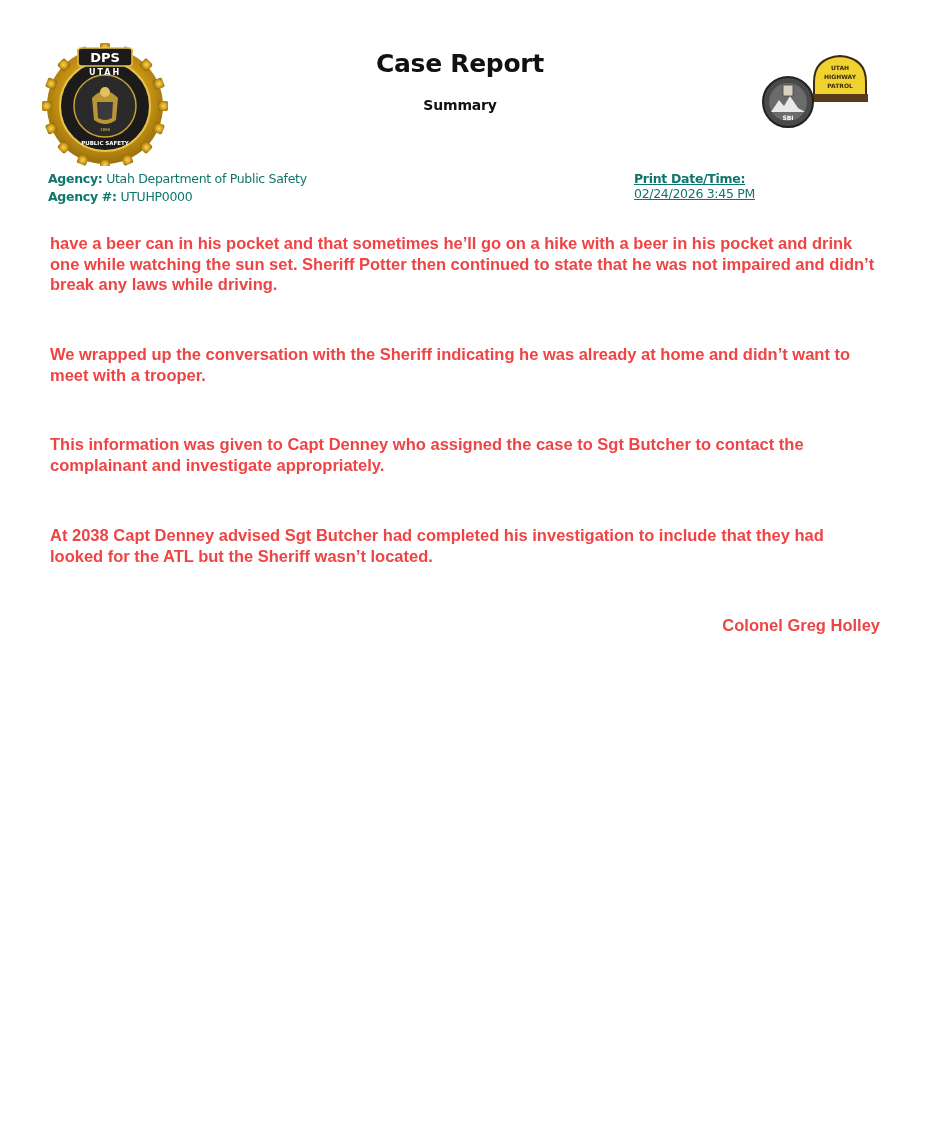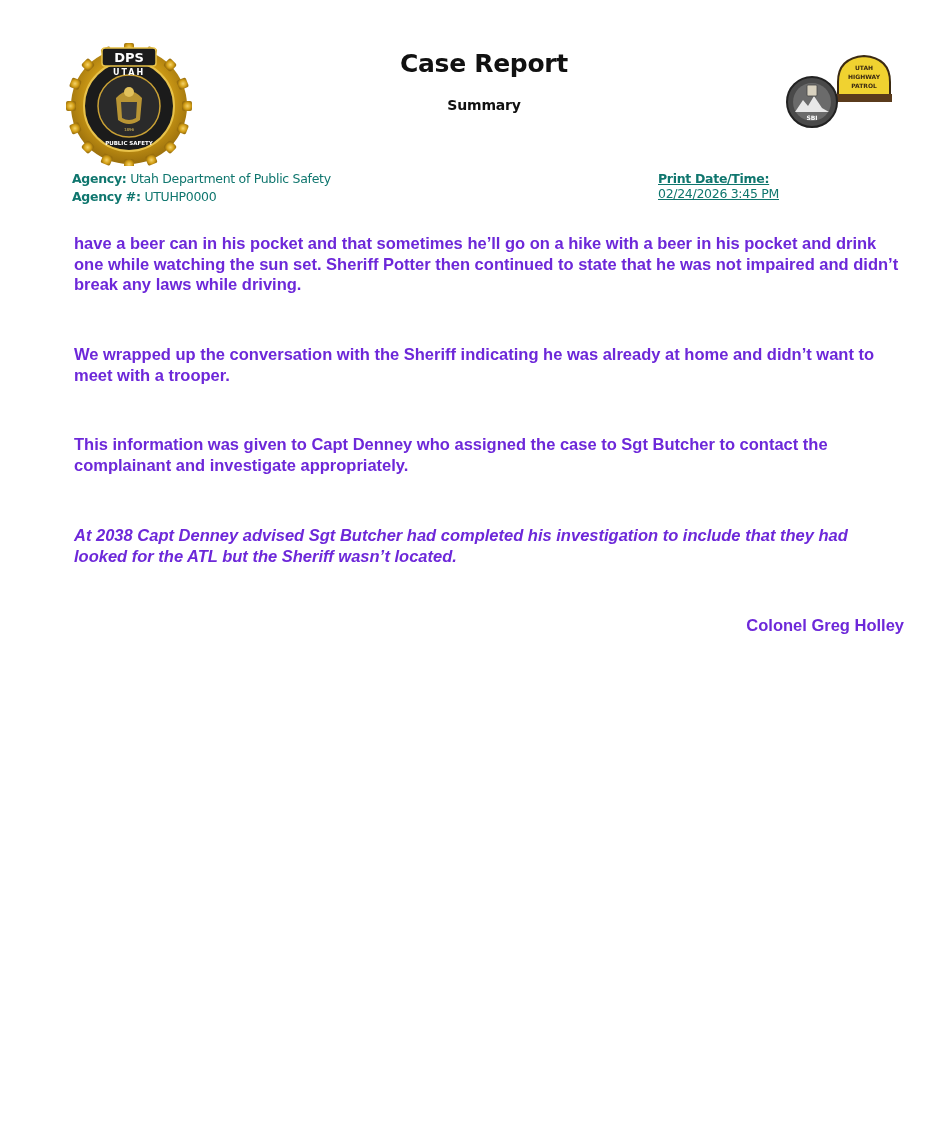--- a/index.html
+++ b/index.html
@@ -1,37 +1,37 @@
 <!DOCTYPE html>
 <html><head>
   <meta charset="utf-8">
   <style>
     html, body { margin: 0; padding: 0; background: #ffffff; }
     body { width: 945px; height: 1145px; position: relative; overflow: hidden; color: #111111; }
-    .page { position: absolute; left: 0; top: 0; width: 810px; height: 1145px; background: #fff; margin-left: 24px; }
+    .page { position: absolute; left: 0; top: 0; width: 810px; height: 1145px; background: #fff; }
 
     
     .seal-left { position: absolute; left: 42px; top: 40px; width: 126px; height: 126px; }
     .seal-right { position: absolute; left: 762px; top: 52px; width: 110px; height: 78px; }
     .title { position: absolute; left: 0; width: 920px; text-align: center; font-family: "DejaVu Sans", sans-serif; font-weight: bold; color: #111; }
     .title.main { top: 49px; font-size: 25px; letter-spacing: -0.3px; }
     .title.sub { top: 97px; font-size: 14px; letter-spacing: -0.2px; }
 
     .meta { position: absolute; font-family: "DejaVu Sans", sans-serif; font-size: 12.5px; color: #0f766e; letter-spacing: -0.3px; }
     .meta b { font-weight: bold; }
     .meta.agency { left: 48px; top: 171px; }
     .meta.agency-num { left: 48px; top: 189px; text-align: center; }
     .meta.print { left: 634px; top: 171px; text-decoration: underline; }
 
     
-    .para { position: absolute; left: 50px; width: 830px; font-family: "Liberation Sans", sans-serif; font-weight: bold; font-size: 16.5px; line-height: 20.5px; color: #6d28d9; }
+    .para { position: absolute; left: 50px; width: 830px; font-family: "Liberation Sans", sans-serif; font-weight: bold; font-size: 16.5px; line-height: 20.5px; color: #ef4444; }
     .p1 { top: 233px; }
     .p2 { top: 344px; width: 810px; }
     .p3 { top: 434px; }
-    .p4 { top: 525px; font-style: italic; }
+    .p4 { top: 525px; }
     .sig { top: 615px; text-align: right; }
   </style>
 </head>
 <body>
 
 <div class="page">
 
   <div class="seal-left">
     <svg width="126" height="126" viewBox="0 0 126 126">
       <defs>

